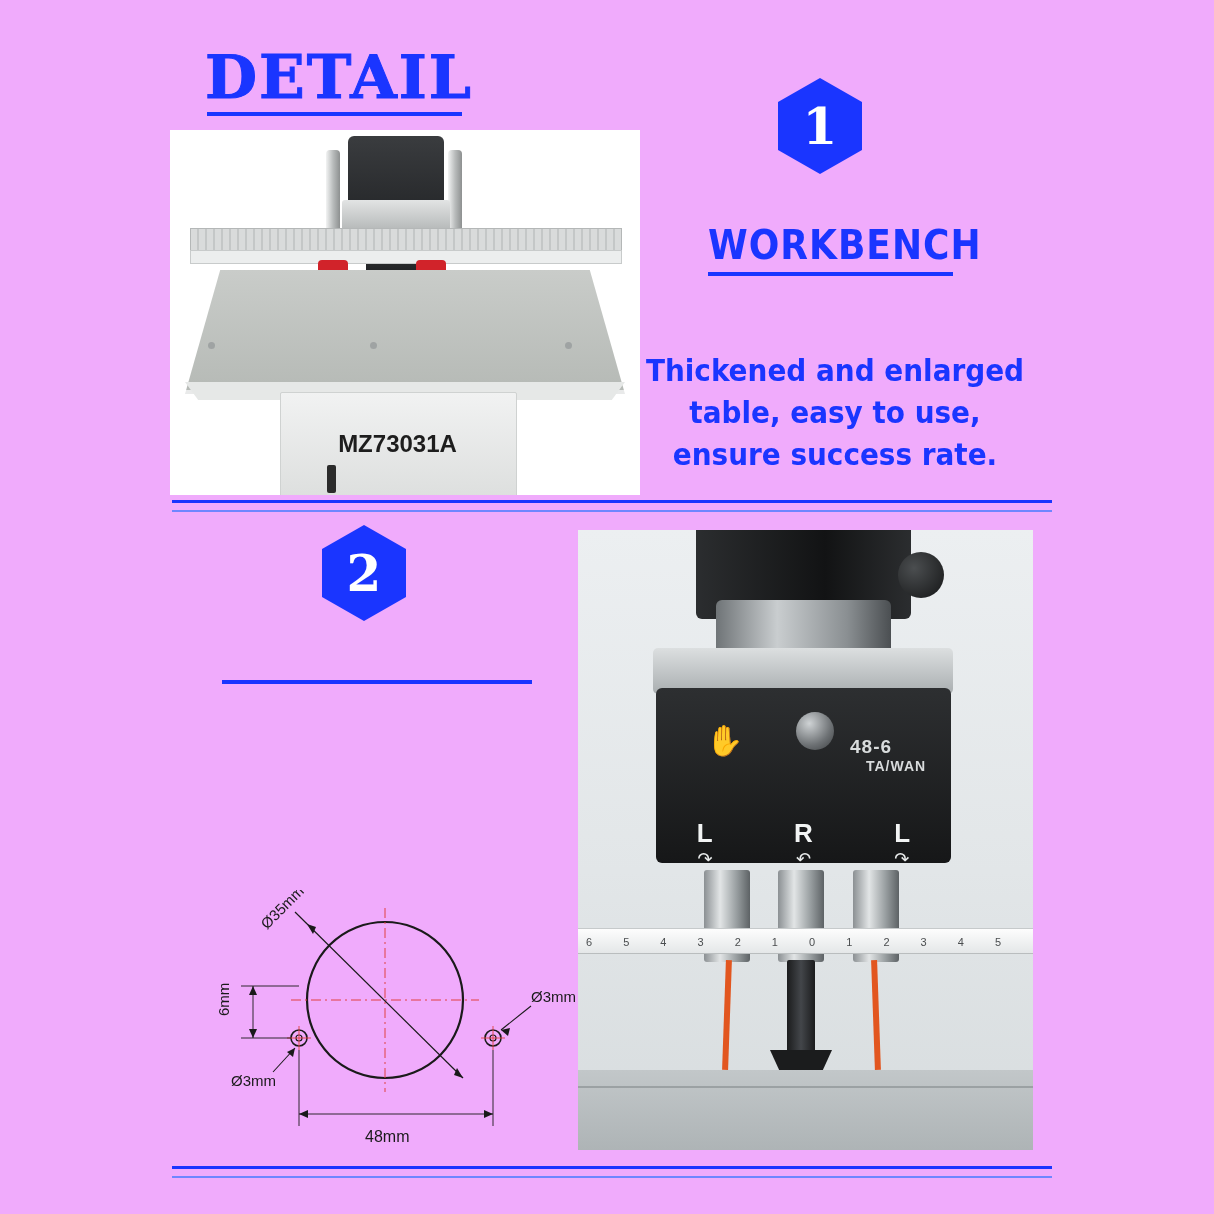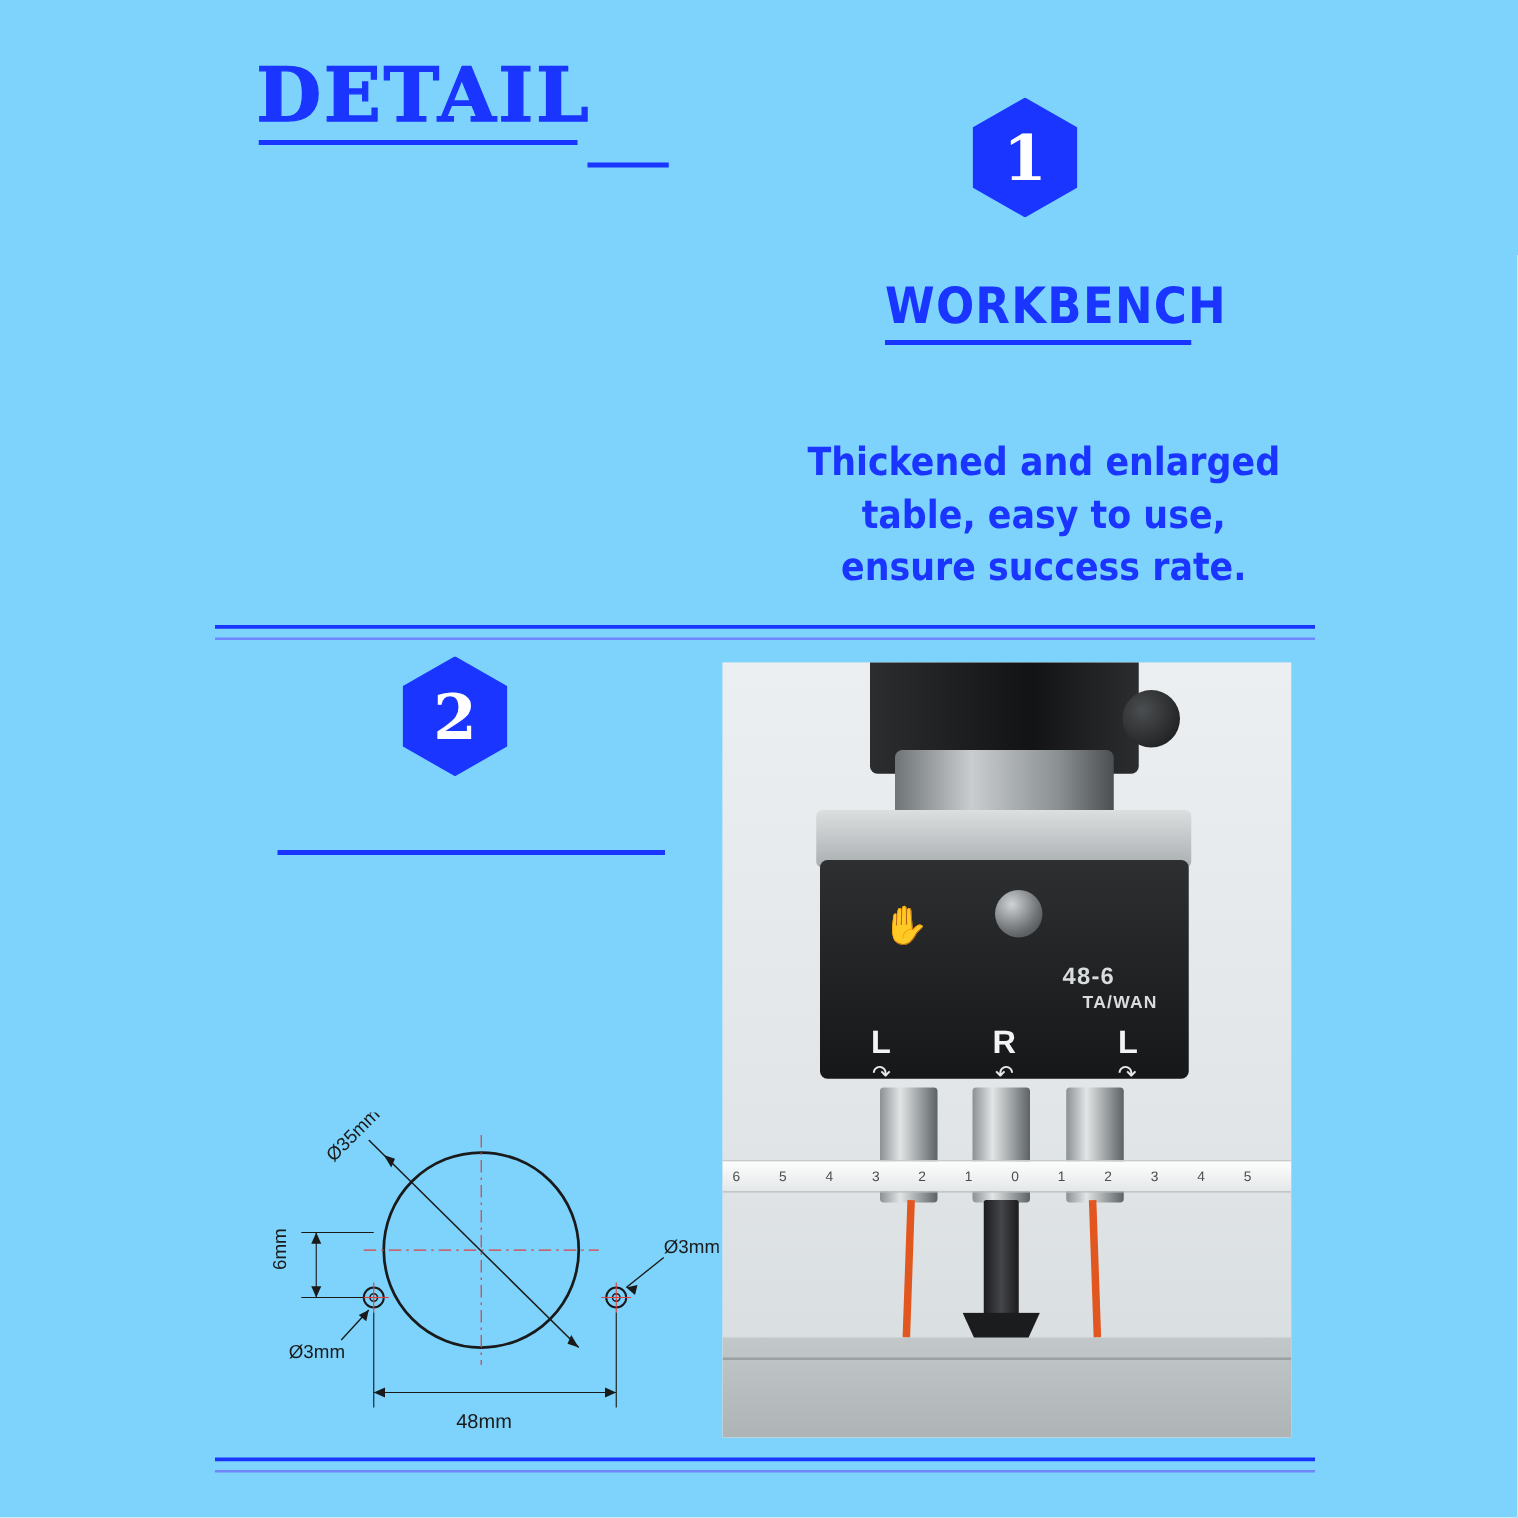--- a/index.html
+++ b/index.html
@@ -10,21 +10,21 @@
   body {
     width: 1214px;
     height: 1214px;
     font-family: "Liberation Sans", sans-serif;
     position: relative;
     overflow: hidden;
   }
   .page {
     position: absolute;
     inset: 0;
-    background: #7dd3fc;
+    background: #f0abfc;
   }
 
   
   .title {
     position: absolute;
     left: 205px;
     top: 42px;
     font-family: "DejaVu Serif", serif;
     font-weight: bold;
     font-size: 60px;
@@ -323,21 +323,20 @@
     width: 38px;
     height: 38px;
     border-radius: 50%;
     background: radial-gradient(circle at 35% 30%,#cfd3d5,#6d7174 60%,#3b3e40);
   }
   .p2-label-a, .p2-label-b {
     position: absolute;
     color: #d9dcdd;
     font-family: "Liberation Sans", sans-serif;
     font-weight: bold;
-    margin-top: 35px;
   }
   .p2-label-a { left: 272px; top: 206px; font-size: 19px; letter-spacing: 1px; }
   .p2-label-b { left: 288px; top: 228px; font-size: 14px; letter-spacing: 1px; }
   .p2-hand {
     position: absolute;
     left: 128px;
     top: 196px;
     font-size: 30px;
     color: #e3e6e7;
     line-height: 1;
@@ -461,20 +460,41 @@
 
   <div class="section-heading" id="heading-1">
     <span>WORKBENCH</span>
     <span class="rule"></span>
   </div>
 
   <div class="body-text" id="text-1">Thickened and enlarged
 table, easy to use,
 ensure success rate.</div>
 
+  <div class="photo1">
+    <div class="p1-col l"></div>
+    <div class="p1-col r"></div>
+    <div class="p1-head"></div>
+    <div class="p1-head-mid"></div>
+    <div class="p1-chuck"></div>
+    <div class="p1-rail"></div>
+    <div class="p1-rail2"></div>
+    <div class="p1-stop-stem a"></div>
+    <div class="p1-stop-stem b"></div>
+    <div class="p1-stop a"></div>
+    <div class="p1-stop b"></div>
+    <div class="p1-table"></div>
+    <div class="p1-table-edge"></div>
+    <div class="p1-screw" style="left:38px;top:212px;"></div>
+    <div class="p1-screw" style="left:200px;top:212px;"></div>
+    <div class="p1-screw" style="left:395px;top:212px;"></div>
+    <div class="p1-base"></div>
+    <div class="p1-base-label">MZ73031A</div>
+    <div class="p1-base-switch"></div>
+  </div>
 
   <div class="divider" id="div-a"></div>
   <div class="divider thin" id="div-b"></div>
 
   <div class="hex" id="hex-2">2</div>
 
   <div class="section-heading" id="heading-2">
     <span class="rule"></span>
   </div>
 

